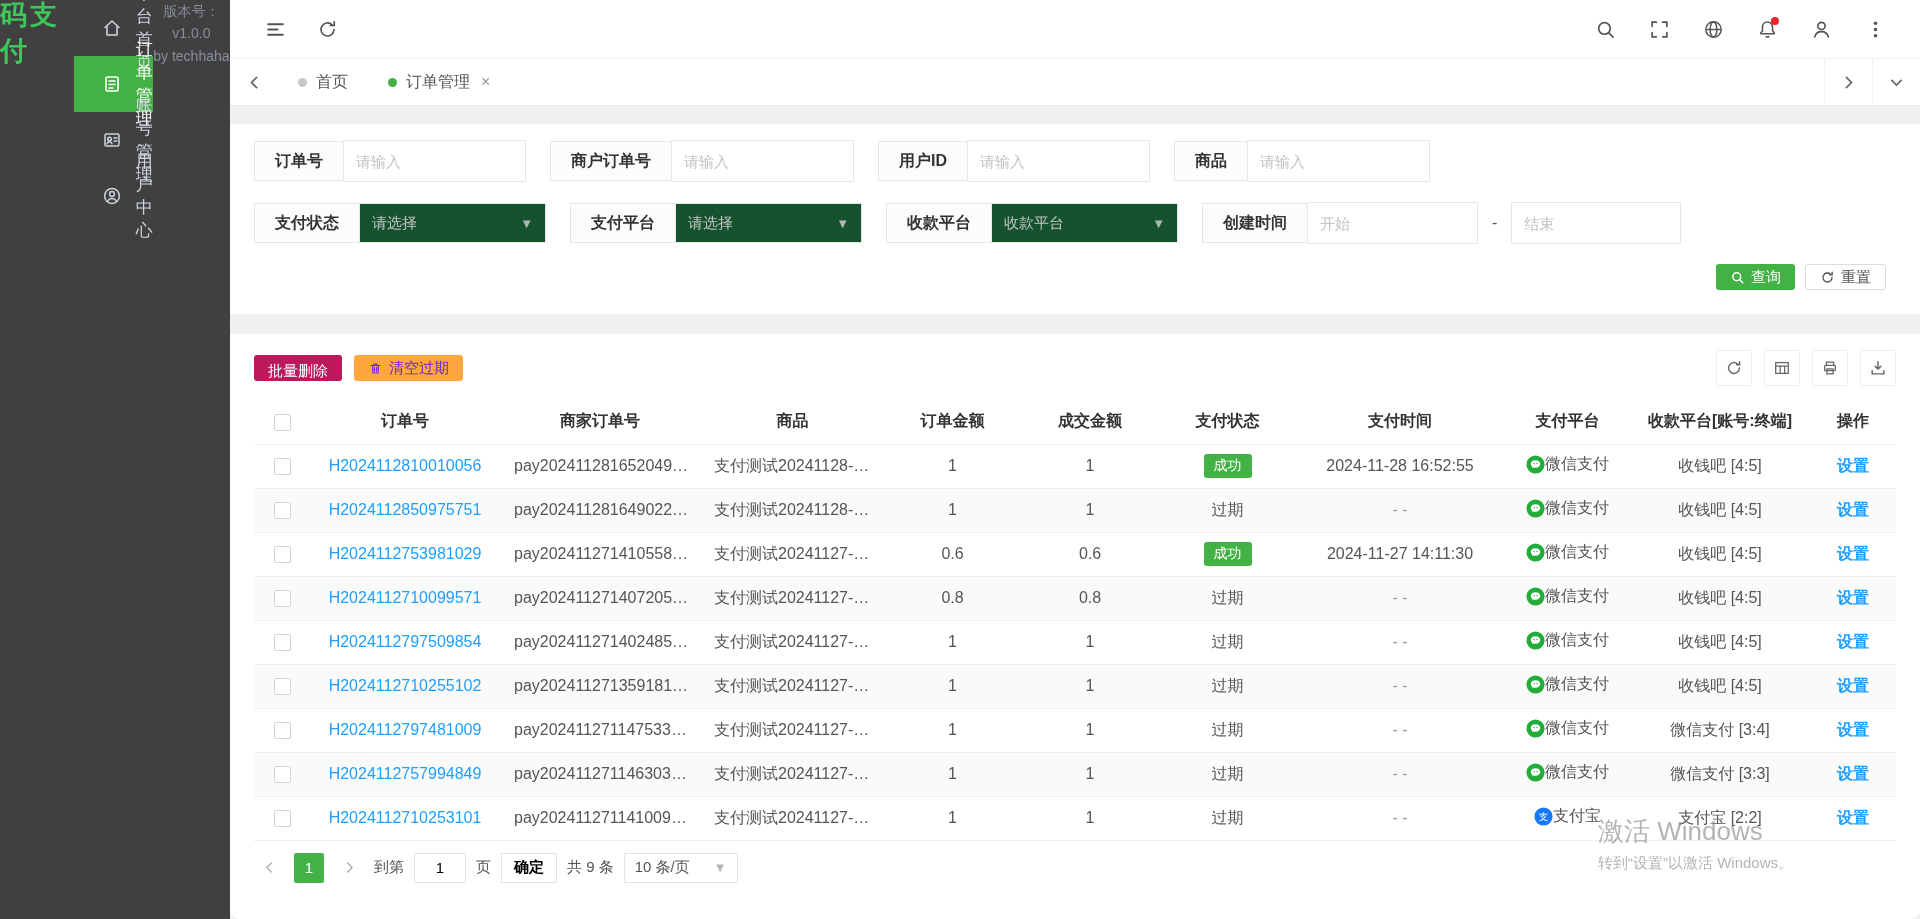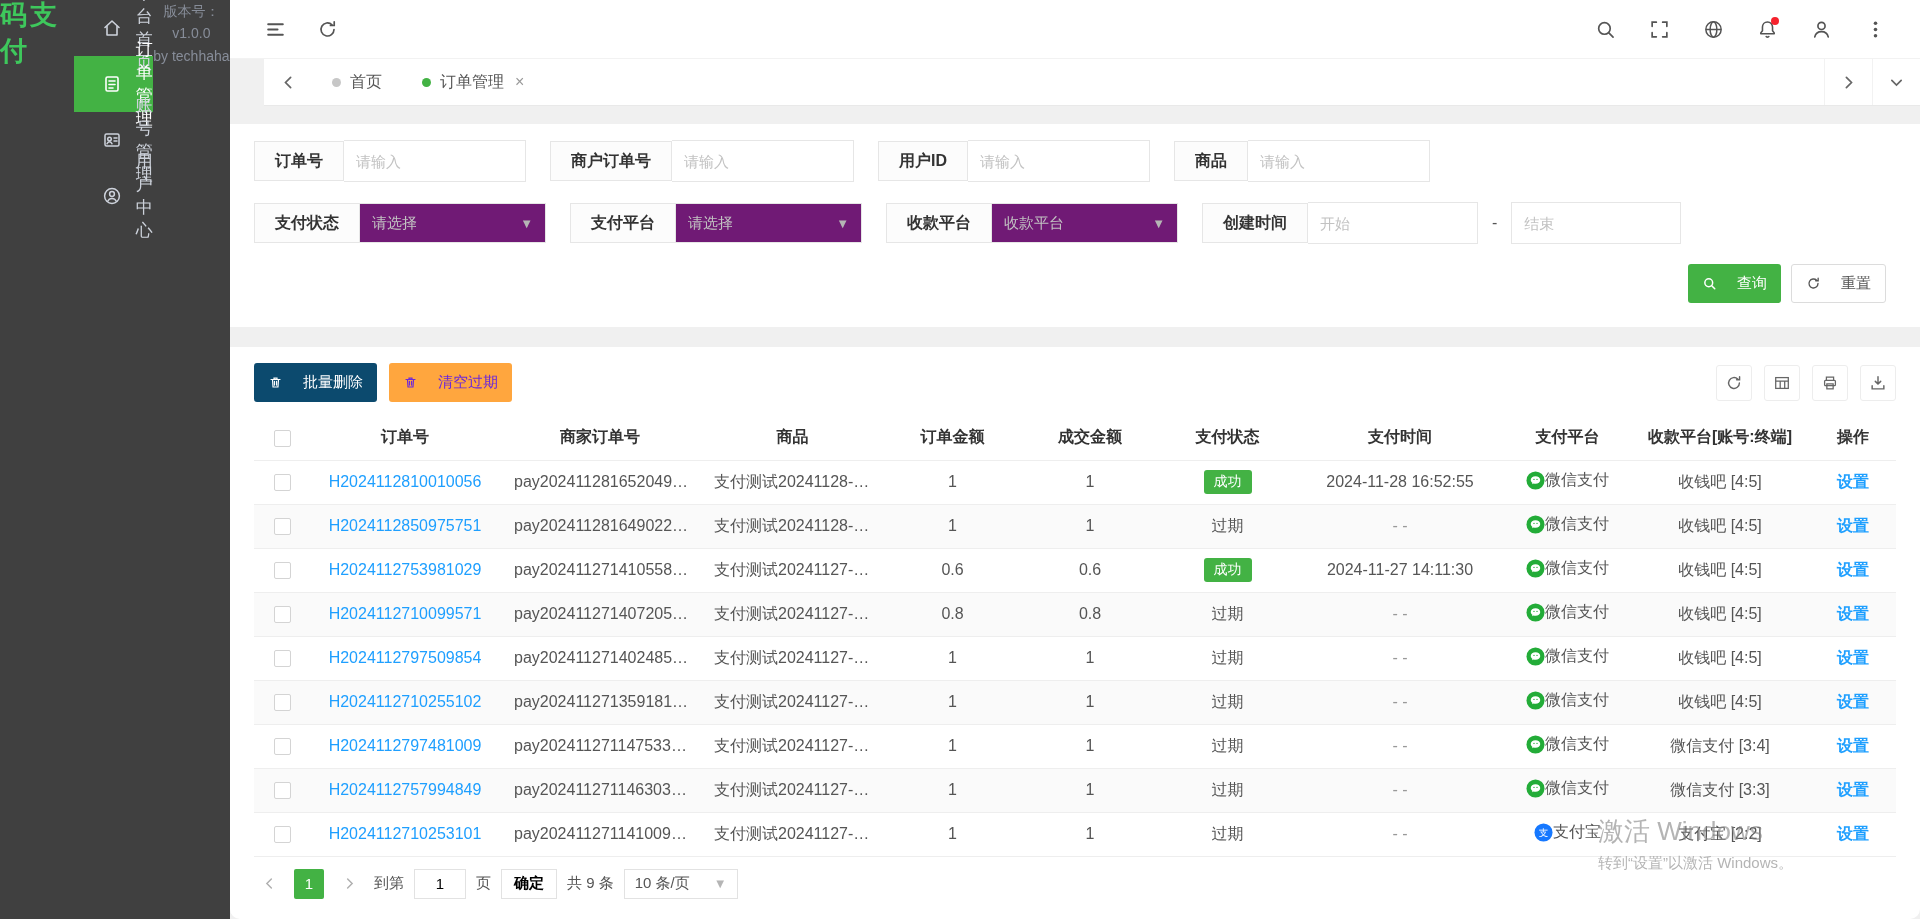--- a/index.html
+++ b/index.html
@@ -20,51 +20,51 @@
   .main { flex:1; display:flex; flex-direction:column; min-width:0; height:100%; }
 
   .topbar { height:59px; background:#fff; display:flex; align-items:center; justify-content:space-between; padding:0 24px; border-bottom:1px solid #f2f2f2; }
   .topbar-left,.topbar-right { display:flex; align-items:center; }
   .tb-icon { width:42px; height:42px; display:flex; align-items:center; justify-content:center; color:#545454; cursor:pointer; position:relative; }
   .tb-icon svg { width:21px; height:21px; }
   .topbar-left .tb-icon { margin-right:10px; }
   .topbar-right .tb-icon { margin-left:12px; }
   .bell-dot { position:absolute; top:9px; right:9px; width:8px; height:8px; border-radius:50%; background:#f5222d; }
 
-  .tabbar { height:47px; background:#fff; border-bottom:1px solid #e9e9e9; display:flex; align-items:flex-end;margin-left:34px; }
+  .tabbar { height:47px; background:#fff; border-bottom:1px solid #e9e9e9; display:flex; align-items:flex-end; }
   .tab-nav { width:48px; height:100%; display:flex; align-items:center; justify-content:center; color:#666; cursor:pointer; }
   .tab-nav svg { width:17px; height:17px; }
   .tab-nav.bl { border-left:1px solid #f2f2f2; }
   .tabs { flex:1; display:flex; height:100%; overflow:hidden; }
   .tab { display:flex; align-items:center; gap:9px; padding:0 20px; font-size:16px; color:#555; cursor:pointer; }
   .tab .dot { width:9px; height:9px; border-radius:50%; background:#c7c7c7; }
   .tab.active .dot { background:#43b244; }
   .tab .close { color:#999; font-size:16px; margin-left:2px; }
 
   .content { flex:1; overflow:hidden; display:flex; flex-direction:column; background:#f0f0f0; position:relative;border-radius:10px; }
 
   
   .filter-card { background:#fff; margin-top:18px; padding:16px 34px 24px 24px; }
   .filter-row { display:flex; align-items:center; margin-bottom:20px; }
   .filter-group { display:flex; align-items:center; margin-right:24px; }
   .filter-label { height:40px; line-height:38px; padding:0 20px; border:1px solid #e6e6e6; background:#fcfcfc; font-weight:bold; font-size:16px; color:#333; white-space:nowrap; }
   .filter-input { height:42px; width:182px; border:1px solid #e6e6e6; border-left:none; padding:0 12px; font-size:15px; color:#333; outline:none; background:#fff; font-family:inherit; }
   .filter-input::placeholder { color:#c2c2c2; }
-  .filter-select { height:40px; width:186px; border:1px solid #e6e6e6; border-left:none; display:flex; align-items:center; justify-content:space-between; padding:0 12px; cursor:pointer; background:#701a75; }
+  .filter-select { height:40px; width:186px; border:1px solid #e6e6e6; border-left:none; display:flex; align-items:center; justify-content:space-between; padding:0 12px; cursor:pointer; background:#14532d; }
   .select-ph { color:#c2c2c2; font-size:15px; }
   .select-arrow { color:#b5b5b5; font-size:13px; }
   .time-sep { margin:0 14px; color:#555; }
   .time-input2 { border-left:1px solid #e6e6e6; }
   .filter-actions { display:flex; justify-content:flex-end; gap:10px; margin-top:4px; }
 
-  .btn { display:inline-flex; align-items:center; gap:20px; height:39px; padding:0 14px; border:none; border-radius:3px; font-size:15px; cursor:pointer; font-family:inherit; }
+  .btn { display:inline-flex; align-items:center; gap:6px; height:26px; padding:0 14px; border:none; border-radius:3px; font-size:15px; cursor:pointer; font-family:inherit; }
   .btn svg { width:15px; height:15px; }
   .btn-green { background:#43b244; color:#fff; }
   .btn-plain { background:#fff; color:#555; border:1px solid #dcdcdc; }
-  .btn-red { background:#0c4a6e; color:#fff; }
+  .btn-red { background:#be185d; color:#fff;flex-direction:column; }
   .btn-orange { background:#ffa63e; color:#6d28d9; }
 
   
   .table-card { flex:1; background:#fff; margin-top:20px; padding:16px 24px 0; display:flex; flex-direction:column; overflow:hidden; }
   .table-toolbar { display:flex; justify-content:space-between; align-items:center; margin-bottom:14px; }
   .toolbar-left { display:flex; gap:12px; }
   .toolbar-right { display:flex; gap:12px; }
   .tool-icon { width:36px; height:36px; border:1px solid #ededed; border-radius:3px; display:flex; align-items:center; justify-content:center; color:#666; cursor:pointer; background:#fff; }
   .tool-icon svg { width:18px; height:18px; }
 

